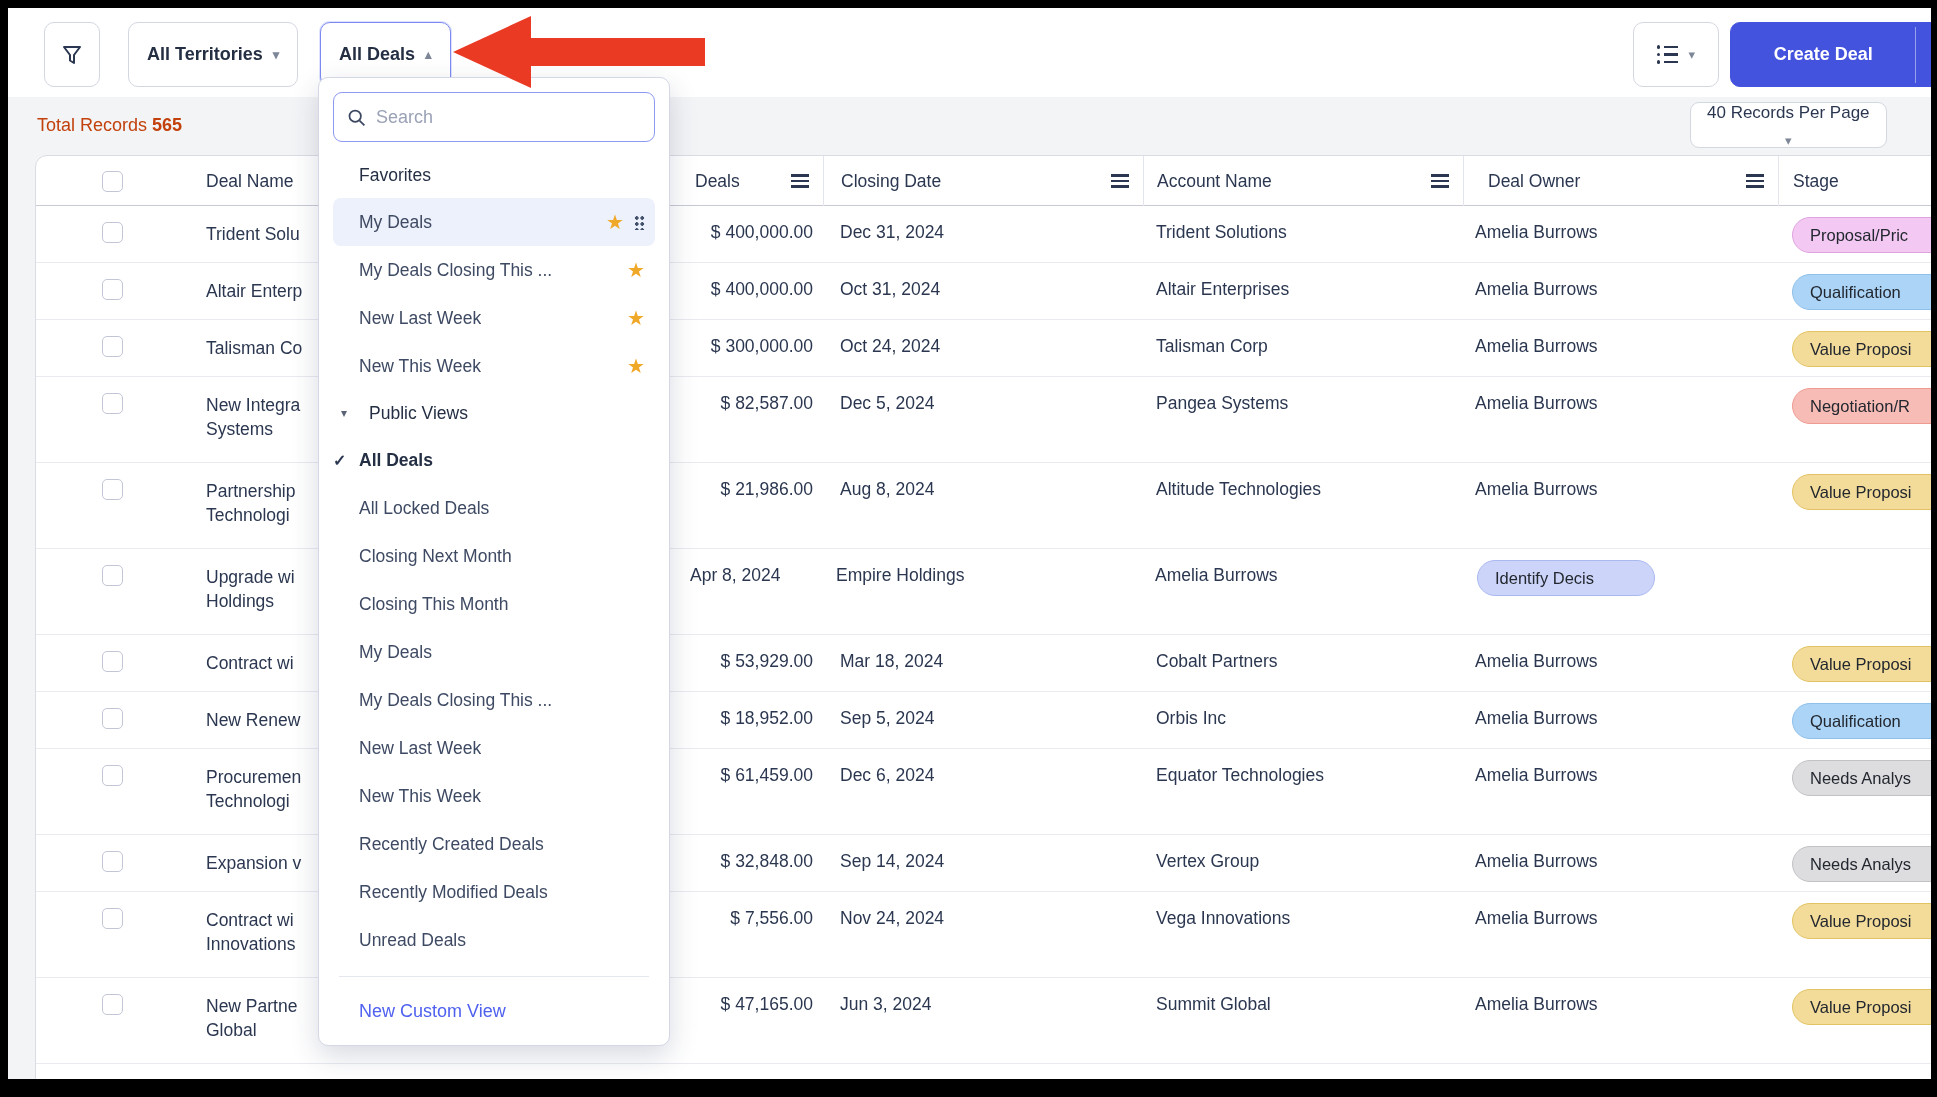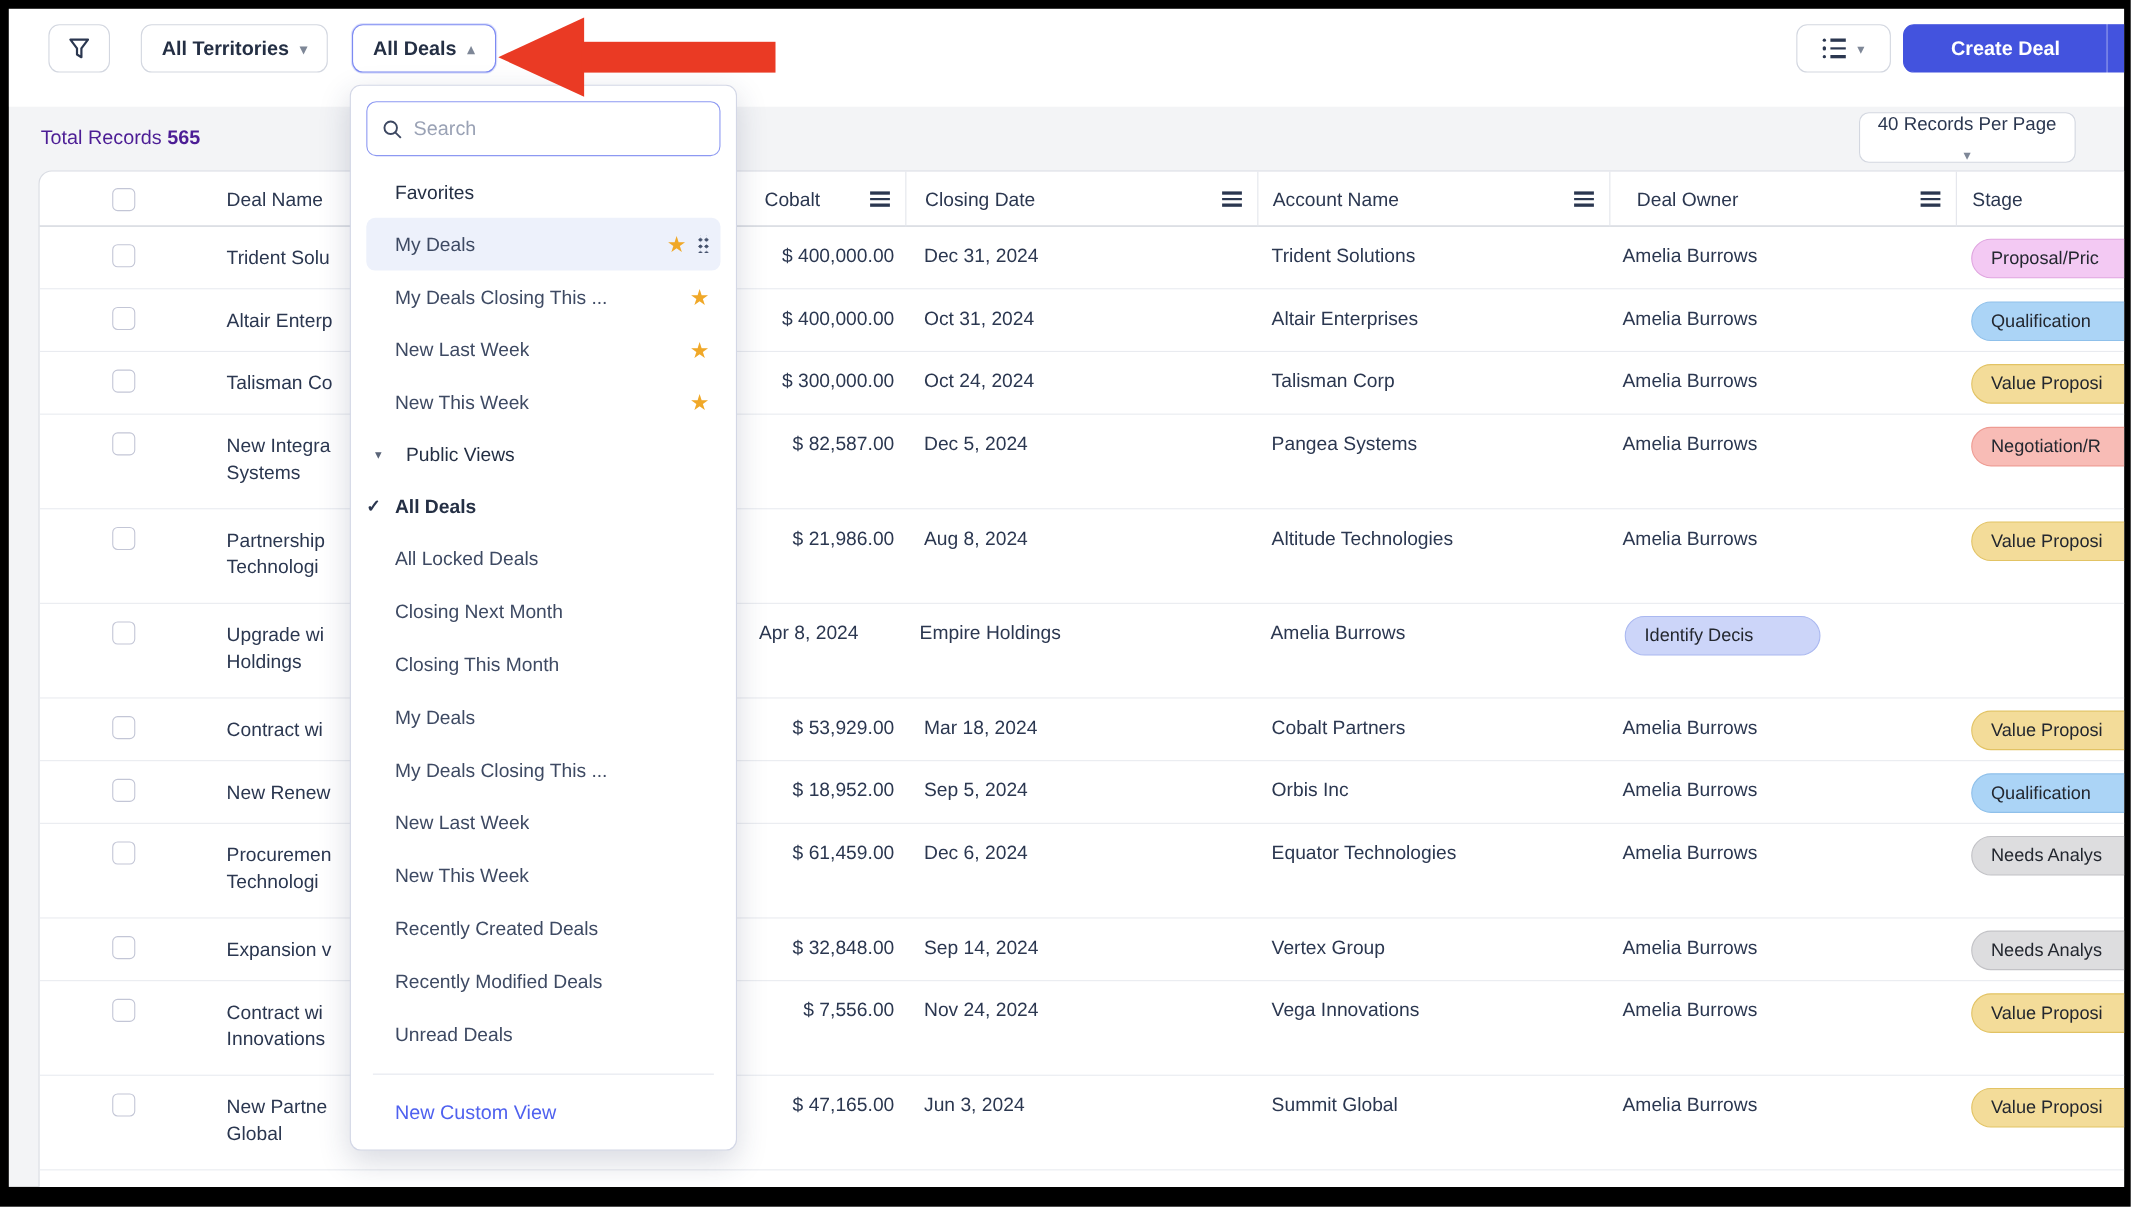--- a/index.html
+++ b/index.html
@@ -2,21 +2,21 @@
 <html><head>
 <meta charset="utf-8">
 <style>
   * { margin:0; padding:0; box-sizing:border-box; }
   html,body { width:1937px; height:1097px; }
   body { background:#000; font-family:"Liberation Sans", sans-serif; position:relative; overflow:hidden; }
   .page { position:absolute; left:8px; top:8px; right:6px; bottom:18px; background:#f3f4f6; overflow:hidden; }
 
   
   .toolbar { position:absolute; left:0; top:0; width:100%; height:89px; background:#fff; }
-  .btn { position:absolute; top:14px; height:44px; background:#fff; border:1px solid #d3d7e0; border-radius:10px;
+  .btn { position:absolute; top:14px; height:65px; background:#fff; border:1px solid #d3d7e0; border-radius:10px;
          display:flex; align-items:center; gap:10px; padding:0 18px; font-size:18px; font-weight:700; color:#242f44; cursor:pointer; }
   .chev { font-size:13px; color:#7e8797; }
   #filter-btn { left:36px; width:56px; justify-content:center; padding:0; }
   #territory-btn { left:120px; }
   #view-btn { left:312px; border-color:#7d8af2; box-shadow:0 0 0 1px rgba(125,138,242,.25); }
   #listview-btn { left:1625px; width:86px; justify-content:center; font-weight:400; }
   #create-deal-btn { left:1722px; width:230px; background:#4353de; border-color:#4353de; color:#fff; gap:0; padding:0; }
   #create-deal-btn .cd-label { flex:1; text-align:center; font-weight:700; font-size:18px; }
   #create-deal-btn .split { width:1px; height:56px; background:rgba(255,255,255,.45); }
   #create-deal-btn .chev { color:#fff; padding:0 18px; }
@@ -28,21 +28,21 @@
   .listicon i s { width:14px; height:2.5px; background:#2b3750; display:block; }
 
   
   .red-arrow { position:absolute; left:445px; top:8px; width:252px; height:80px; pointer-events:none; z-index:50; }
   .red-arrow .head { position:absolute; left:0; top:0; width:0; height:0;
       border-top:36px solid transparent; border-bottom:36px solid transparent; border-right:78px solid #ea3a24; }
   .red-arrow .tail { position:absolute; left:76px; top:22px; width:176px; height:28px; background:#ea3a24; }
 
   
   .subheader { position:absolute; left:0; top:89px; width:100%; height:58px; }
-  #total-records { position:absolute; left:29px; top:0; line-height:56px; font-size:18px; color:#4c1d95; }
+  #total-records { position:absolute; left:29px; top:0; line-height:56px; font-size:18px; color:#c2410c; }
   #total-records b { font-weight:700; }
   #per-page-btn { position:absolute; left:1682px; top:5px; height:46px; background:#fff; border:1px solid #d3d7e0;
       border-radius:9px; display:flex; align-items:center; gap:10px; padding:0 16px; font-size:17px; color:#2b3750; cursor:pointer;flex-direction:column; }
 
   
   .card { position:absolute; left:27px; top:147px; width:2110px; background:#fff;
           border:1px solid #d9dce3; border-top-left-radius:12px; }
   .grid { display:grid; grid-template-columns:135px 502px 150px 320px 320px 315px 360px; }
   .thead { height:50px; border-bottom:1px solid #c6cad3; align-items:center; }
   .th { font-size:17.5px; color:#2b3750; font-weight:400; display:flex; align-items:center; height:50px; position:relative; }
@@ -148,21 +148,21 @@
 
   <div class="card">
     <div class="grid thead">
       <div class="th cbwrap" style="display:flex;align-items:center;">
           <span class="cb"></span>
         </div>
       <div class="th name-pad">
           <span class="lbl">Deal Name</span>
         </div>
       <div class="th">
-          <span class="lbl" style="padding-left:22px;">Cobalt</span>
+          <span class="lbl" style="padding-left:22px;">Deals</span>
         <span class="colmenu">
             <s></s>
             <s></s>
             <s></s>
           </span>
         </div>
       <div class="th dv pad17">
           <span class="lbl">Closing Date</span>
         <span class="colmenu">
             <s></s>

